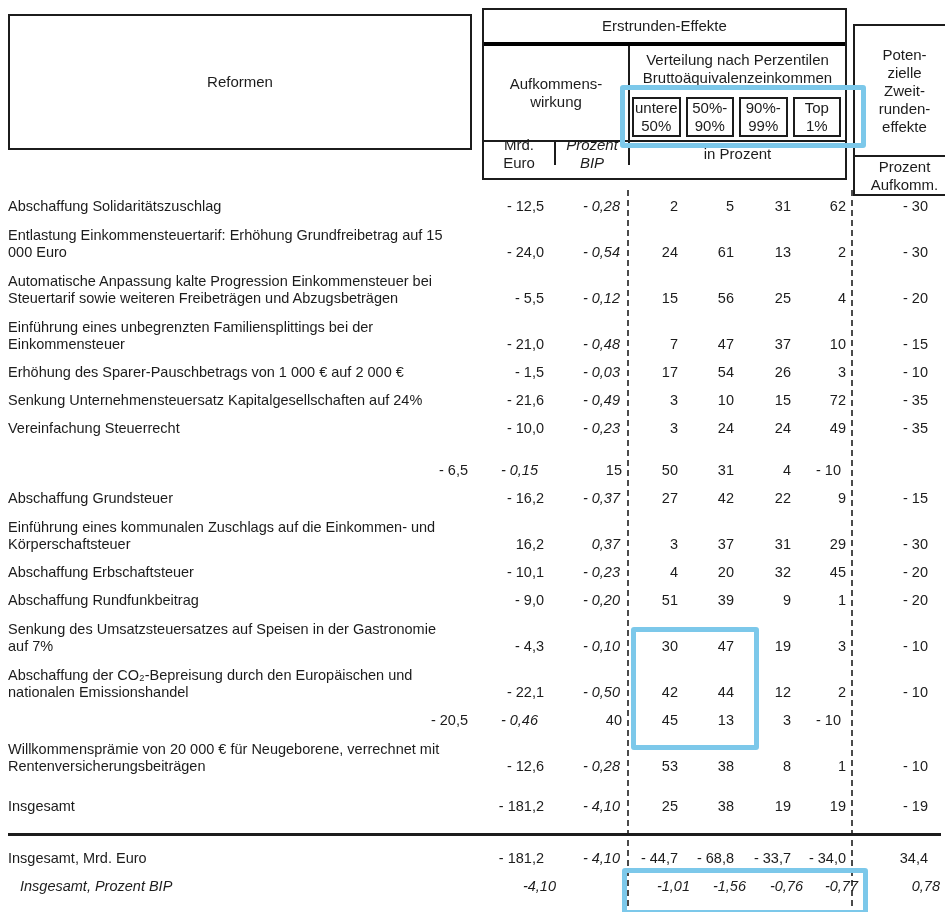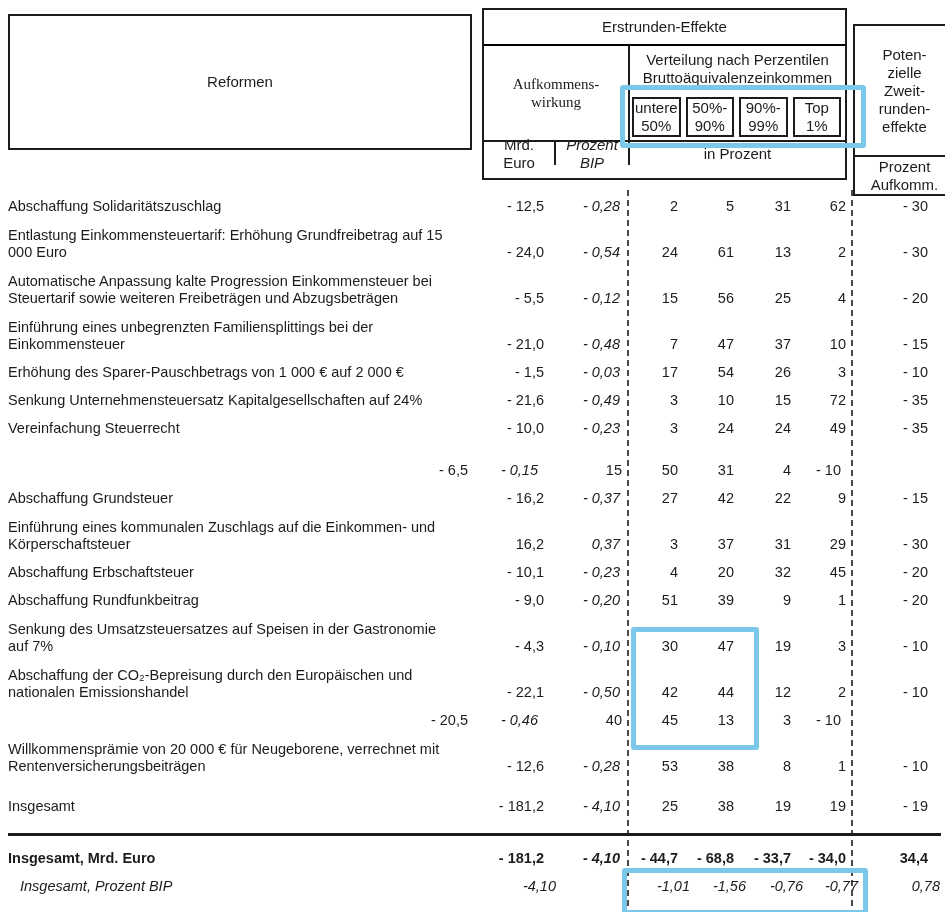--- a/index.html
+++ b/index.html
@@ -9,23 +9,23 @@
   
   .hbox { position:absolute; border:2px solid #1c1c1c; box-sizing:border-box; background:#fff; }
   #box-reformen { left:8px; top:14px; width:464px; height:136px; }
   #box-erst     { left:482px; top:8px; width:365px; height:172px; }
   #box-pot      { left:853px; top:24px; width:103px; height:172px; }
 
   .center { display:flex; align-items:center; justify-content:center; text-align:center; }
   .pre { white-space:pre-line; }
   .hd { font-size:15px; line-height:18px; }
 
-  .erst-title { height:36px; border-bottom:2px solid #000000; box-sizing:border-box; }
+  .erst-title { height:36px; border-bottom:4px solid #000000; box-sizing:border-box; }
   .erst-mid { display:flex; height:94px; }
-  .aufk { width:146px; border-right:2px solid #1c1c1c; box-sizing:border-box;font-family:Liberation Serif, serif; }
+  .aufk { width:146px; border-right:2px solid #1c1c1c; box-sizing:border-box; }
   .vert-wrap { flex:1; display:flex; flex-direction:column; }
   .verteilung { height:46px;align-items:center; }
   .perc-row { flex:1; display:flex; gap:5px; padding:6px 4px 3px 2px; }
   .perc-cell { flex:1; border:2px solid #1c1c1c; box-sizing:border-box; font-size:15px; line-height:18px; }
   .erst-bottom { height:25px; border-top:2px solid #1c1c1c; box-sizing:border-box; display:flex; }
   .mrd-hd { width:72px; border-right:2px solid #1c1c1c; box-sizing:border-box; }
   .bip-hd { width:74px; border-right:2px solid #1c1c1c; box-sizing:border-box; font-style:italic; }
   .inproz-hd { flex:1; }
   .pot-title { height:131px; border-bottom:2px solid #1c1c1c; box-sizing:border-box; }
   .pot-sub { height:37px; }
@@ -38,21 +38,21 @@
   .row.gap14 { margin-top:14px; }
   .row.gap12 { margin-top:12px; }
   .cell { font-size:14.5px; line-height:17px; padding-bottom:5px; box-sizing:border-box; }
   .label { white-space:pre-line; }
   .num { text-align:right; }
   .mrd { padding-right:4px; }
   .bip { padding-right:10px; font-style:italic; }
   .pcol { padding-right:8px; }
   .auf { padding-right:13px; }
   .thickline { margin-top:13px; height:3px; background:#1c1c1c; }
-  .row.totalA { margin-top:8px; font-weight:bold; }
+  .row.totalA { margin-top:8px; font-weight:normal; }
   .row.totalB { font-style:italic;margin-left:12px; }
 
   
   .dash { position:absolute; top:190px; bottom:6px; width:0; border-left:2px dashed #4a4a4a; }
   #dash-left { left:627px; }
   #dash-right { left:851px; }
 
   
   .hl { position:absolute; border:5px solid #7cc8ea; border-radius:3px; pointer-events:none; background:transparent; }
   #hl-header { left:620px; top:85px; width:236px; height:53px; }

